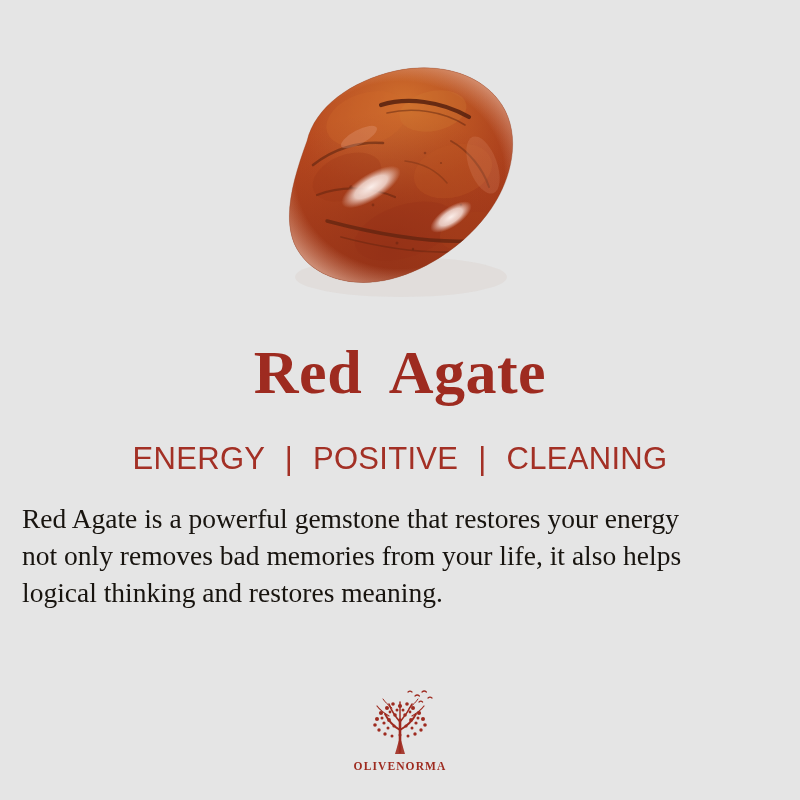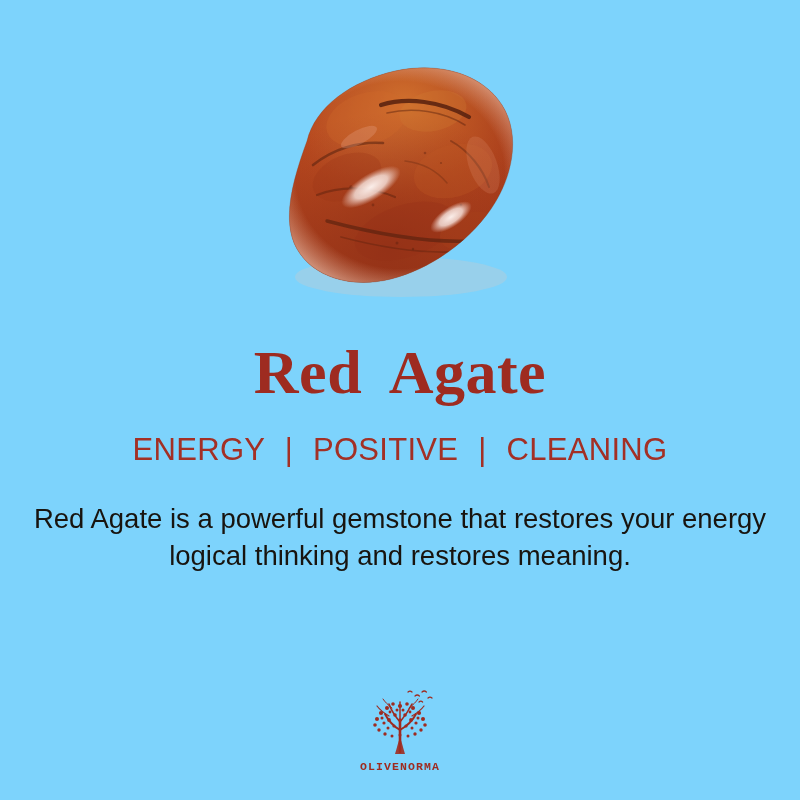--- a/index.html
+++ b/index.html
@@ -11,21 +11,21 @@
     width: 800px;
     height: 800px;
     overflow: hidden;
     font-family: "Liberation Serif", serif;
   }
 
   .card {
     position: relative;
     width: 800px;
     height: 800px;
-    background: #7dd3fc;
+    background: #e5e5e5;
     box-sizing: border-box;
   }
 
   
   .stone-area {
     position: absolute;
     left: 0;
     top: 0;
     width: 800px;
     height: 320px;
@@ -53,21 +53,21 @@
     letter-spacing: 0.5px;
     word-spacing: 14px;
     color: #9e2b20;
     white-space: nowrap;
   }
 
   
   .subtitle {
     position: absolute;
     left: 0;
-    top: 431px;
+    top: 440px;
     width: 800px;
     text-align: center;
     font-family: "Liberation Sans", sans-serif;
     font-weight: 400;
     font-size: 31px;
     line-height: 38px;
     letter-spacing: 0.3px;
     color: #a33025;
     white-space: nowrap;
   }
@@ -76,22 +76,22 @@
     padding: 0 11px;
     color: #a33025;
   }
 
   
   .body-text {
     position: absolute;
     left: 22px;
     top: 500px;
     width: 756px;
-    text-align: center;
-    font-family: Liberation Sans, sans-serif;
+    text-align: left;
+    font-family: Liberation Serif, serif;
     font-size: 27.5px;
     line-height: 37px;
     color: #18140f;
   }
   .body-text .ln {
     display: block;
     white-space: nowrap;
   }
 
   
@@ -105,21 +105,21 @@
   }
   .logo-mark {
     display: block;
     margin: 0 auto;
     width: 82px;
     height: 72px;
   }
   .logo-word {
     display: block;
     margin-top: 2px;
-    font-family: Liberation Mono, monospace;
+    font-family: Liberation Serif, serif;
     font-weight: 700;
     font-size: 11.5px;
     letter-spacing: 1.1px;
     color: #9e2b20;
   }
 </style>
 </head>
 <body>
 
 <div class="card">
@@ -225,20 +225,21 @@
   <div class="subtitle">
     <span>ENERGY</span>
     <span class="sep">|</span>
     <span>POSITIVE</span>
     <span class="sep">|</span>
     <span>CLEANING</span>
   </div>
 
   <div class="body-text">
     <span class="ln">Red Agate is a powerful gemstone that restores your energy</span>
+    <span class="ln">not only removes bad memories from your life, it also helps</span>
     <span class="ln">logical thinking and restores meaning.</span>
   </div>
 
   <div class="logo">
     <svg class="logo-mark" viewBox="0 0 82 72">
       <g stroke="#9e2b20" fill="none" stroke-linecap="round">
         <path d="M 41 66 L 41 36" stroke-width="2.6"></path>
         <path d="M 41 44 C 34 40, 29 34, 26 28" stroke-width="1.9"></path>
         <path d="M 41 44 C 48 40, 54 34, 57 28" stroke-width="1.9"></path>
         <path d="M 41 36 C 36 30, 32 24, 30 18" stroke-width="1.6"></path>

